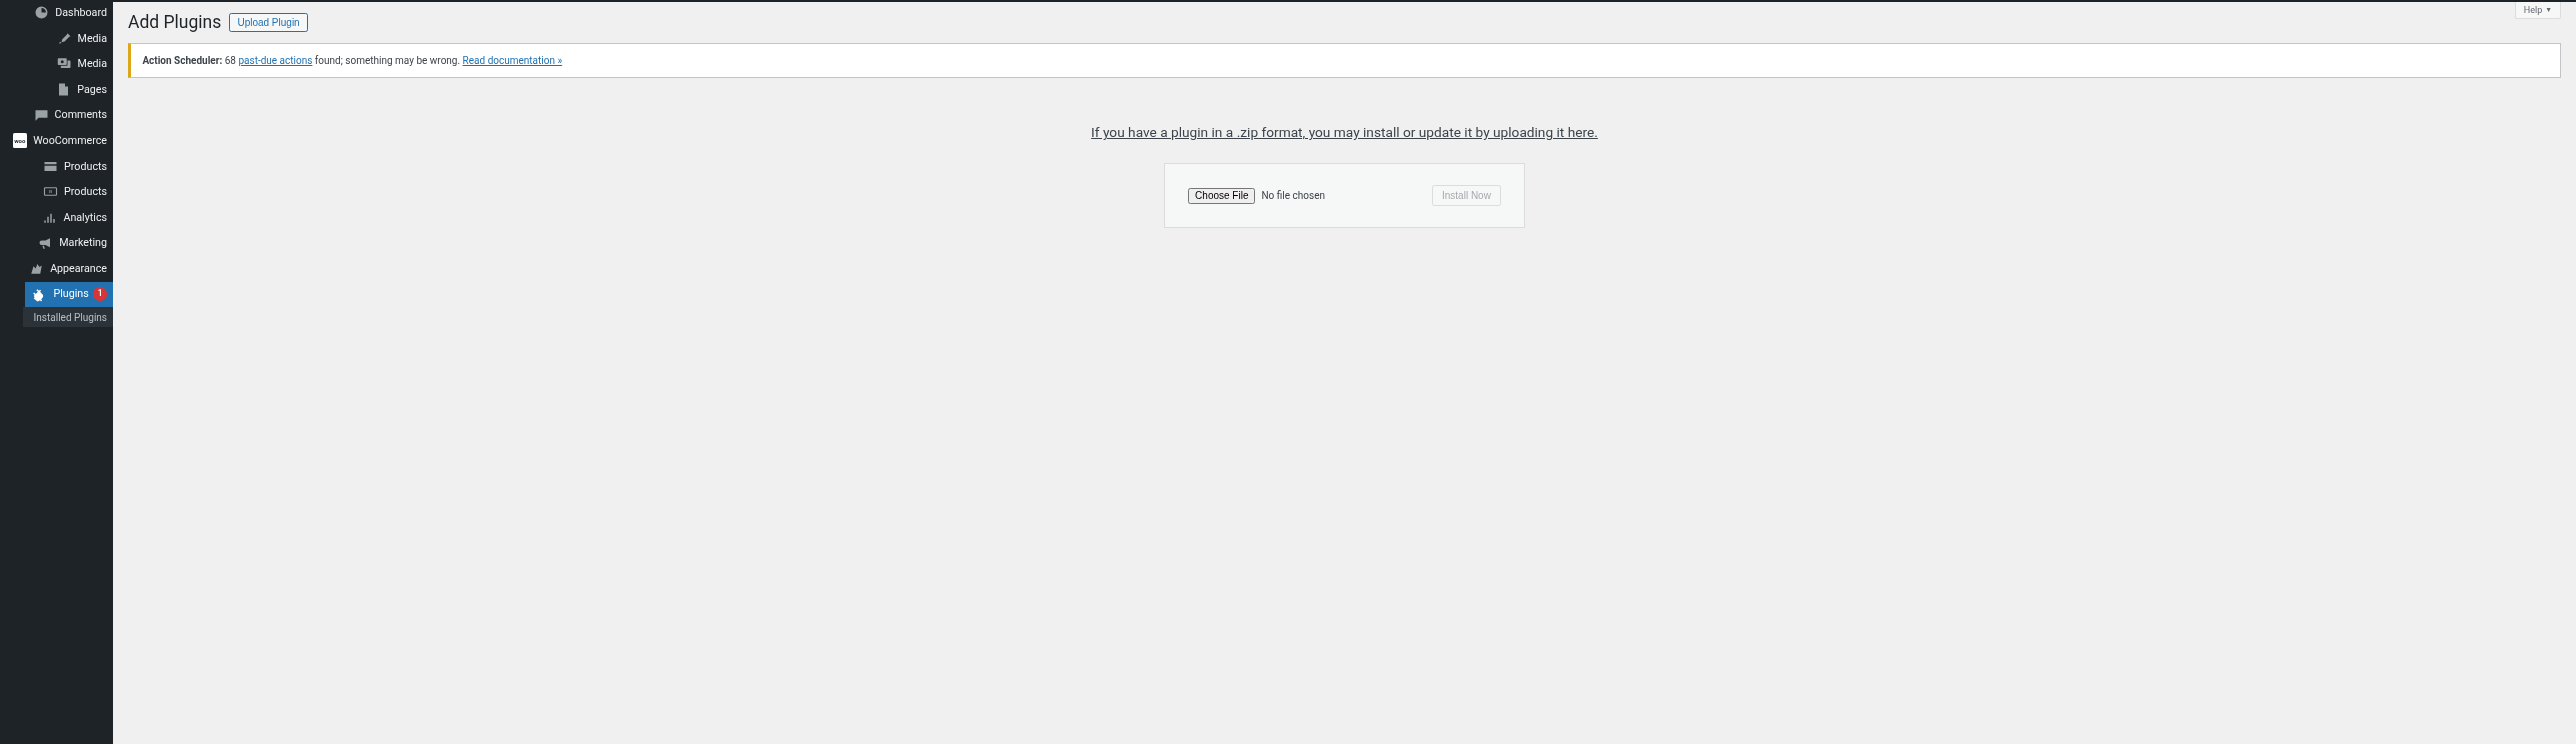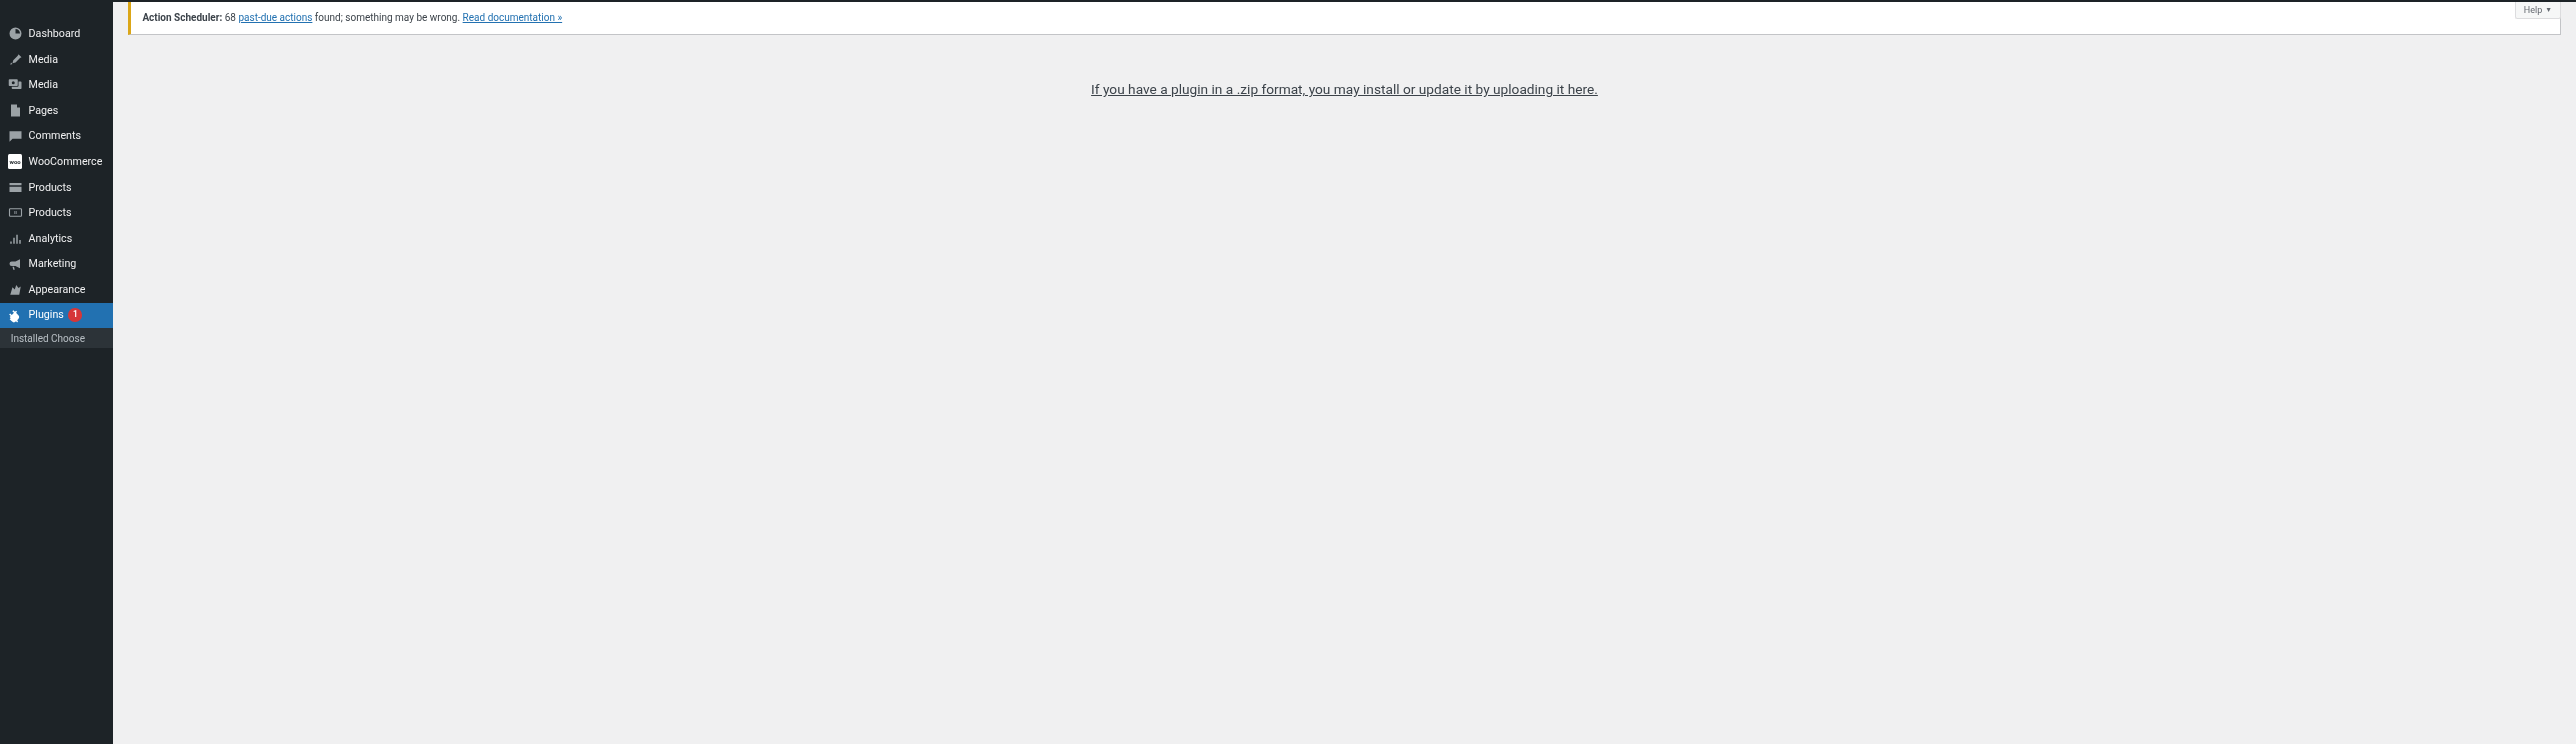--- a/index.html
+++ b/index.html
@@ -1,20 +1,20 @@
 <!DOCTYPE html>
 <html style="font-size:12px"><head>
 <meta charset="utf-8">
 <style>
 * { margin: 0; padding: 0; box-sizing: border-box; }
 body { font-family: -apple-system, BlinkMacSystemFont, "Segoe UI", Roboto, sans-serif; font-size: 10px; background: #f0f0f1; color: #3c434a; }
 .wrap { display: flex; min-height: 100vh; }
 
 
-.sidebar { width: 113px; background: #1d2327; color: #f0f0f1; display: flex; flex-direction: column; padding-top: 21px; }
+.sidebar { width: 113px; background: #1d2327; color: #f0f0f1; display: flex; flex-direction: column; padding-top: 0; align-items: flex-end; }
 .menu-item { display: flex; align-items: center; padding: 5.3px 6px 5.3px 7.6px; color: #f0f0f1; text-decoration: none; font-size: 10.7px; cursor: pointer; line-height: 13.7px; position: relative; }
 .menu-item .micon { width: 15px; height: 15px; margin-right: 6px; display: inline-flex; align-items: center; justify-content: center; font-size: 12px; color: rgba(240,246,252,.6); flex-shrink: 0; }
 .menu-item.current { background: #2271b1; color: #fff; }
 .menu-item.current .micon { color: #fff; }
 .menu-item .badge { display: inline-flex; align-items: center; justify-content: center; min-width: 13.7px; height: 13.7px; border-radius: 6.8px; background: #d63638; color: #fff; font-size: 8.4px; font-weight: 600; margin-left: 4.6px; padding: 0 3.8px; }
 .menu-item.current::after { content: ''; position: absolute; right: -6px; top: 50%; margin-top: -6px; border: 6px solid transparent; border-right-color: #f0f0f1; }
 .submenu-item { padding: 4.6px 6px 4.6px 10.7px; font-size: 10px; color: rgba(240,246,252,.7); background: #2c3338; cursor: pointer; }
 
 
 .main { flex: 1; padding: 0 15px 15px; position: relative; }
@@ -137,36 +137,49 @@
     </a>
     <a class="menu-item current">
       <span class="micon">
           <svg width="15" height="15" viewBox="0 0 20 20" fill="currentColor">
             <path d="M13 3v3h2v2h-2v4a4 4 0 01-4 4H7v2H5v-2a4 4 0 01-4-4V8h2V6h2V3h2v3h4V3h2z" transform="rotate(-45 10 10)"></path>
           </svg>
         </span>
       <span>Plugins</span>
       <span class="badge">1</span>
     </a>
-    <div class="submenu-item">Installed Choose</div>
+    <div class="submenu-item">Installed Plugins</div>
   </nav>
 
   <main class="main">
     <div class="topbar"></div>
     <div class="help-tab">
       <span>Help</span>
       <span class="tri">▼</span>
     </div>
 
+    <div class="heading-row">
+      <h1 class="page-title">Add Plugins</h1>
+      <button class="upload-btn">Upload Plugin</button>
+    </div>
 
     <div class="notice">
       <strong>Action Scheduler:</strong>
       <span>68</span>
       <a href="#">past-due actions</a><span> found; something may be wrong. </span><a href="#">Read documentation »</a>
     </div>
 
 
     <div class="upload-area">
       <p class="msg">If you have a plugin in a .zip format, you may install or update it by uploading it here.</p>
+      <div class="upload-box">
+        <div class="upload-box-inner">
+          <div class="file-row">
+            <button class="choose-file-btn">Choose File</button>
+            <span class="file-label">No file chosen</span>
+          </div>
+          <button class="install-btn" disabled="">Install Now</button>
+        </div>
+      </div>
     </div>
   </main>
 </div>
 
 
 </body></html>

